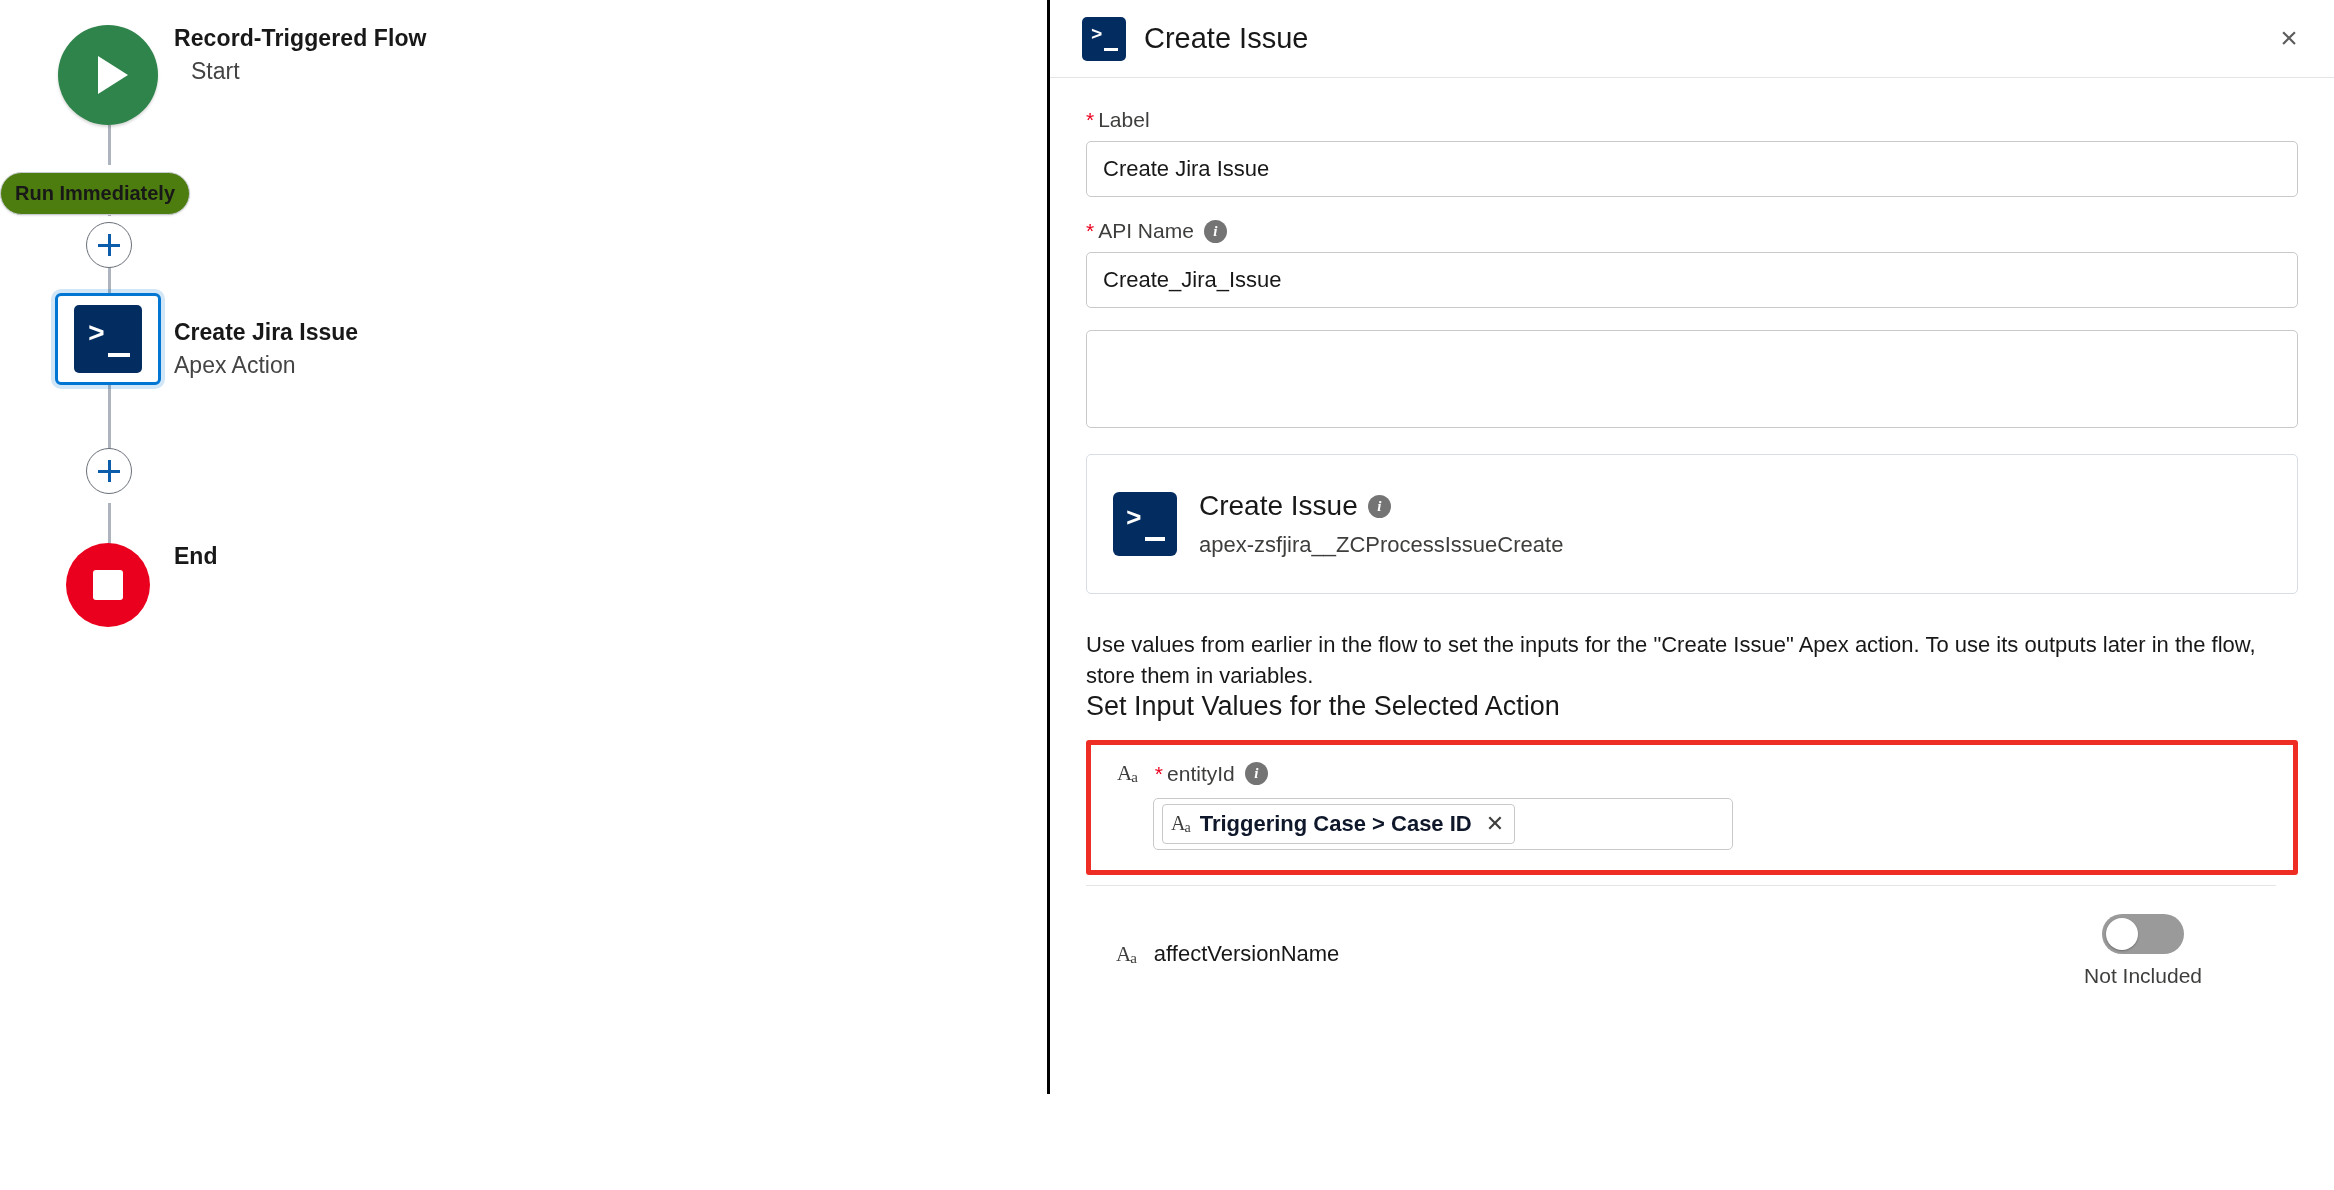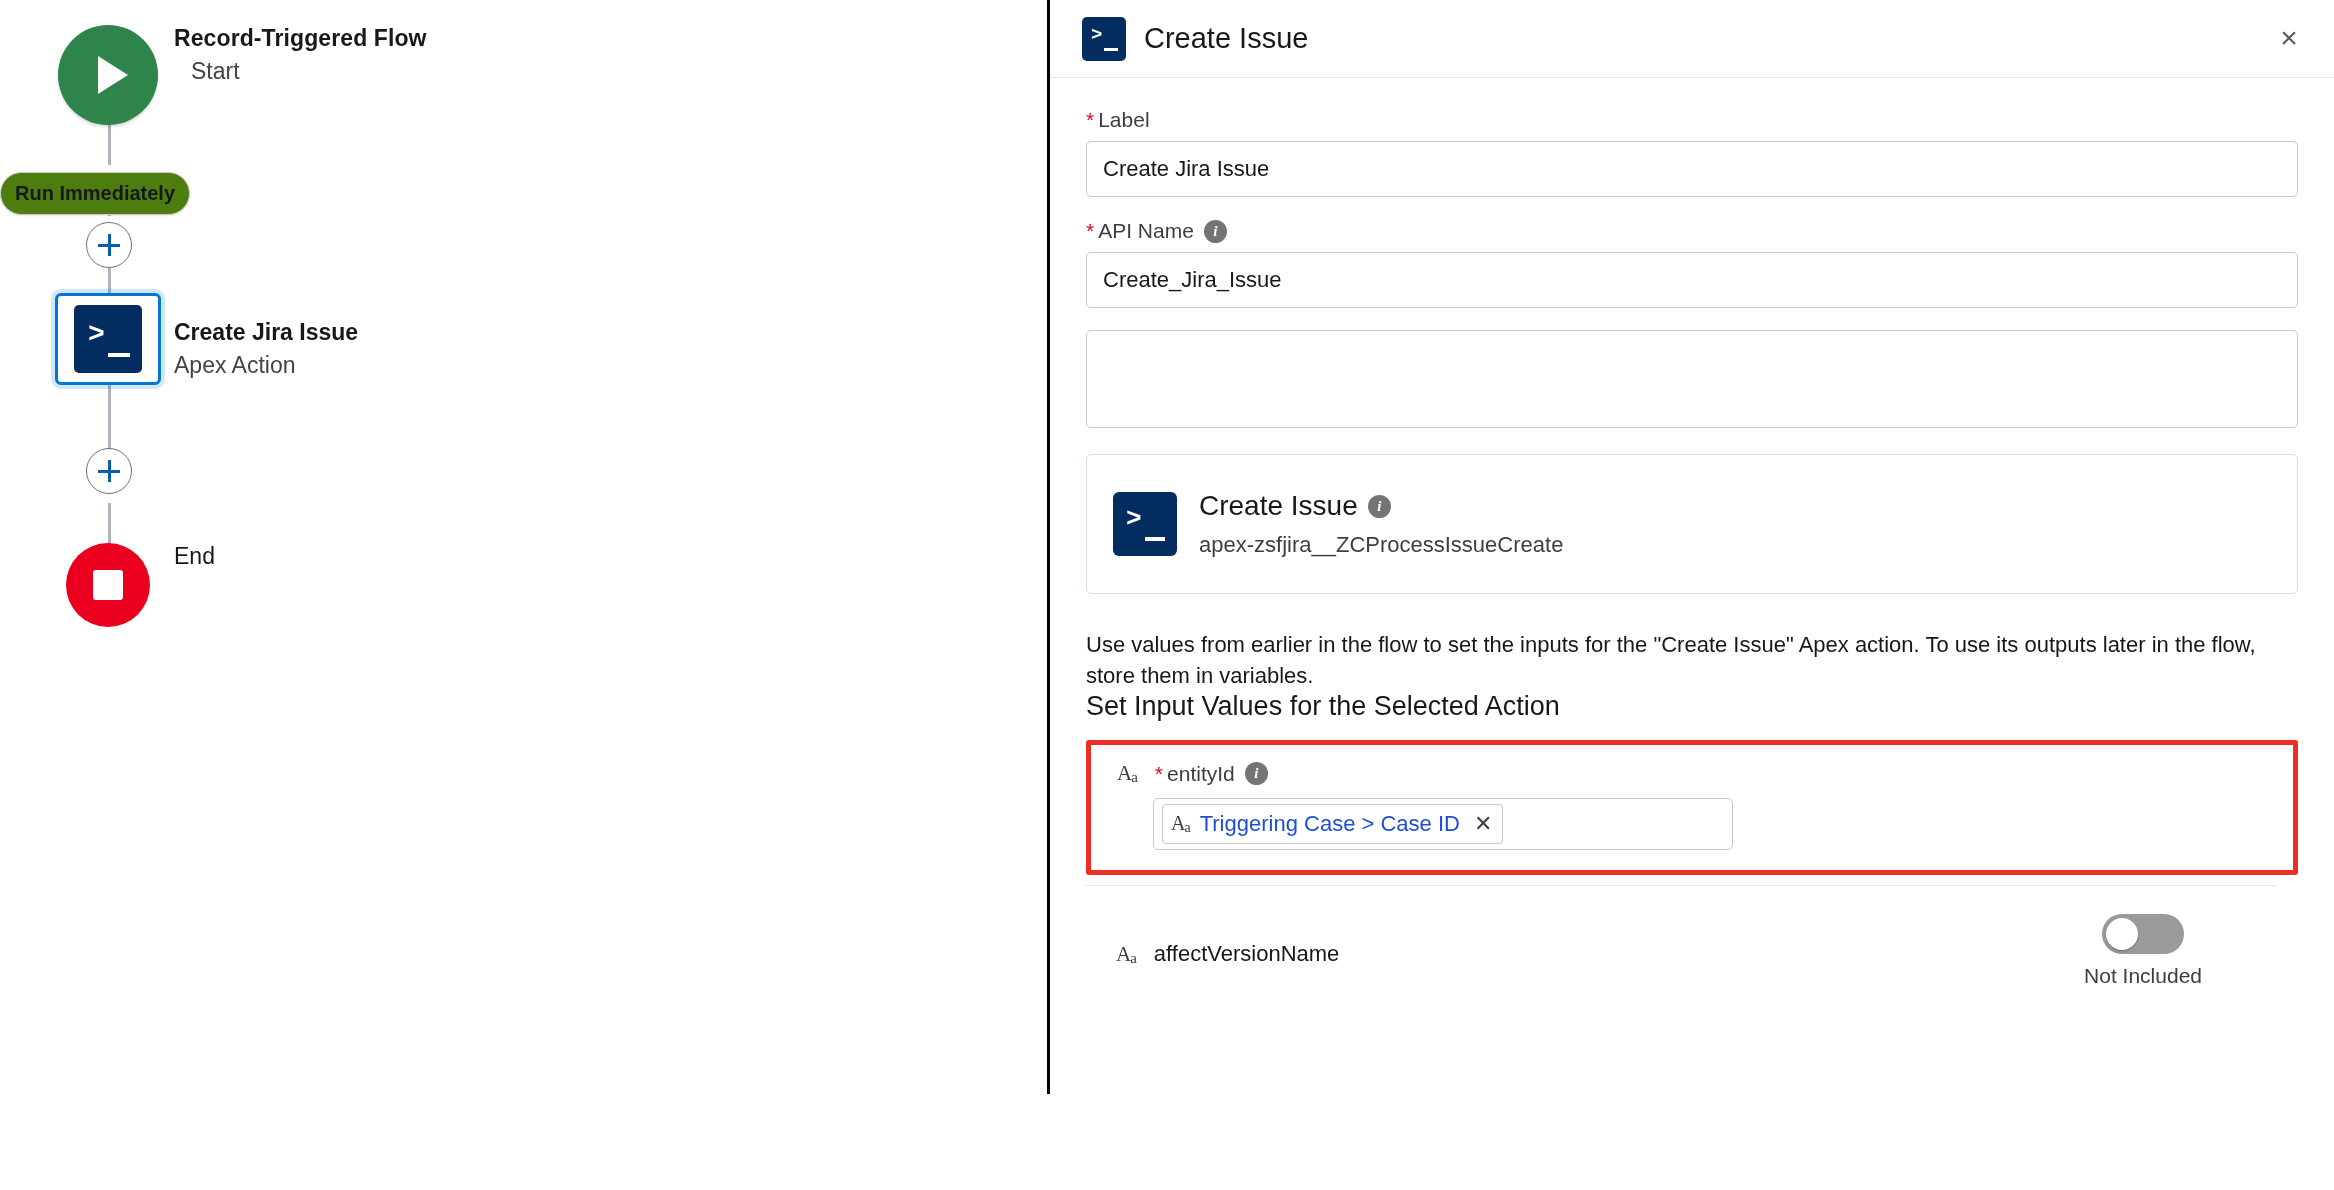--- a/index.html
+++ b/index.html
@@ -142,21 +142,21 @@
     background: #ea001e;
     display: flex; align-items: center; justify-content: center;
   }
   .node-end .sq {
     width: 30px; height: 30px;
     background: #ffffff; border-radius: 3px;
   }
   .end-title {
     position: absolute;
     left: 174px; top: 543px;
-    font-size: 23px; font-weight: normal; color: #181818; text-align: right;
+    font-size: 23px; font-weight: bold; color: #181818; text-align: right;
   }
 
   
   .panel {
     position: relative;
     flex: 1 1 auto;
     height: 1190px;
     background: #ffffff;
     overflow: hidden;
   }
@@ -346,22 +346,23 @@
   .token .tk-aa {
     font-family: "Liberation Serif", serif;
     font-size: 20px;
     color: #3e3e3c;
     margin-right: 10px;
     letter-spacing: -1px;
   }
   .token .tk-aa i { font-style: normal; font-size: 14px; vertical-align: -2px; }
   .token .tk-txt {
     font-size: 22px;
-    color: #1d4ed8;
+    color: #0f172a;
     white-space: nowrap;
+    font-weight: bold;
   }
   .token .tk-x {
     margin-left: 14px;
     font-size: 22px;
     color: #3e3e3c;
     line-height: 1;
     cursor: pointer;
   }
 
   .divider {

